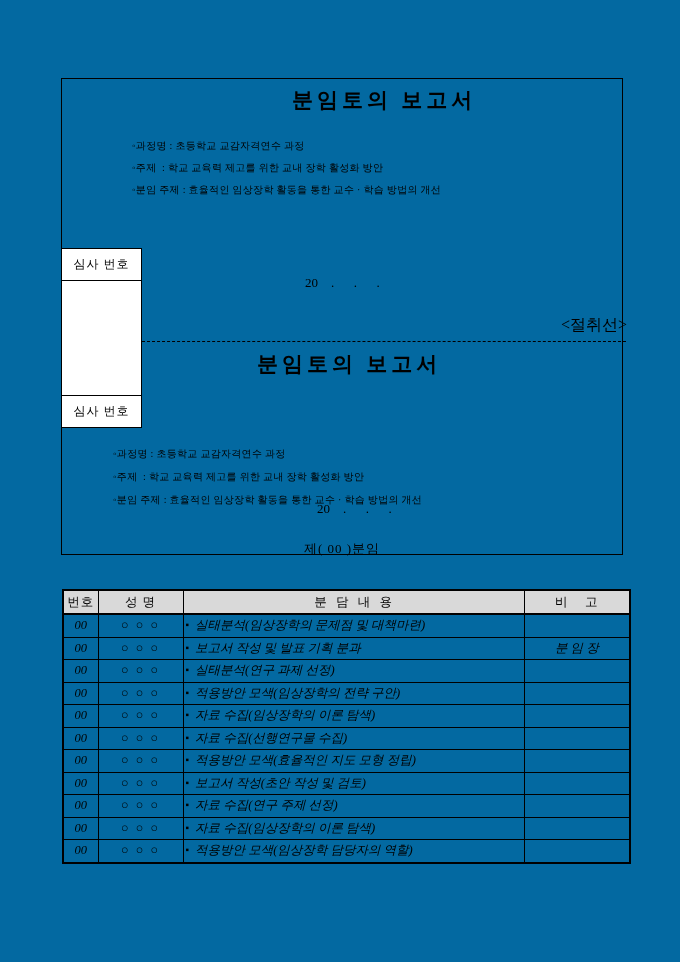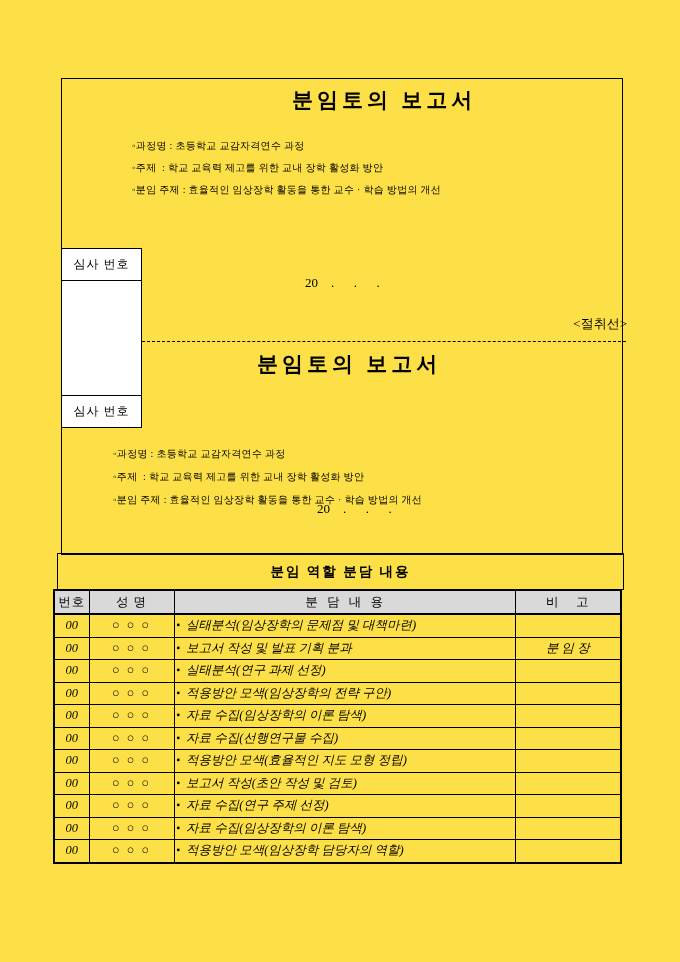--- a/index.html
+++ b/index.html
@@ -1,17 +1,17 @@
 <!DOCTYPE html>
 <html><head>
 <meta charset="utf-8">
 <style>
   html,body{margin:0;padding:0;background:#fff;}
   .page{
-    position:relative;width:680px;height:962px;background:#fde047;
+    position:relative;width:680px;height:962px;background:#0369a1;
     font-family:"Liberation Serif","DejaVu Serif",serif;color:#000;
     overflow:hidden;
   }
   
   .main-box{
     position:absolute;left:61px;top:78px;width:560px;height:475px;
     border:1px solid #000;
   }
   .doc-title{
     position:absolute;left:0;width:100%;box-sizing:border-box;
@@ -20,21 +20,21 @@
   }
   .title-1{top:7px;padding-left:84px;}
   .title-2{top:271px;padding-left:14px;}
   .bullets{position:absolute;font-size:10px;letter-spacing:0.3px;}
   .bullets div{white-space:pre;}
   .bullets-1{left:70px;top:56px;line-height:22px;}
   .bullets-2{left:51px;top:363px;line-height:23px;}
   .date-line{position:absolute;font-size:13px;white-space:pre;}
   .date-1{left:243px;top:196px;}
   .date-2{left:255px;top:422px;}
-  .cut-label{position:absolute;right:-5px;top:236px;font-size:13px;margin-left:24px;}
+  .cut-label{position:absolute;right:-5px;top:236px;font-size:16px;margin-left:24px;}
   .cut-line{
     position:absolute;left:80px;right:-4px;top:262px;height:0;
     border-top:1px dashed #000;
   }
   .group-line{
     position:absolute;left:0;width:100%;top:461px;text-align:center;
     font-size:13px;letter-spacing:1px;white-space:pre;
   }
   
   .review-box{position:absolute;left:-1px;width:81px;box-sizing:border-box;}
@@ -48,21 +48,21 @@
   .rb-1 .review-empty{box-sizing:border-box;border:1px solid #000;border-top:none;height:68px;background:#fff;}
   .rb-2 .review-empty{box-sizing:border-box;border-left:1px solid #000;border-right:1px solid #000;height:53px;background:#fff;}
   
   .role-title-row{
     position:absolute;left:57px;top:553px;width:567px;height:37px;
     box-sizing:border-box;border:1px solid #000;
     display:flex;align-items:center;justify-content:center;
     font-size:13.5px;font-weight:bold;letter-spacing:2px;white-space:pre;
   }
   table.role-table{
-    position:absolute;left:53px;top:589px;width:567px;
+    position:absolute;left:62px;top:589px;width:567px;
     border-collapse:collapse;table-layout:fixed;
     font-size:12.5px;
   }
   table.role-table th, table.role-table td{
     border:1px solid #000;padding:0 2px;overflow:hidden;white-space:pre;
   }
   table.role-table th{
     background:#d9d9d9;height:22px;font-weight:normal;
     border-top:2px solid #000;border-bottom:2px solid #000;
     text-align:center;letter-spacing:1px;
@@ -111,23 +111,23 @@
     <div class="doc-title title-2">분임토의 보고서</div>
 
     <div class="bullets bullets-2">
       <div>◦과정명 : 초등학교 교감자격연수 과정</div>
       <div>◦주제  : 학교 교육력 제고를 위한 교내 장학 활성화 방안</div>
       <div>◦분임 주제 : 효율적인 임상장학 활동을 통한 교수 · 학습 방법의 개선</div>
     </div>
 
     <div class="date-line date-2">20    .      .      .</div>
 
+    <div class="group-line">제( 00 )분임</div>
   </div>
 
-  <div class="role-title-row">분임 역할 분담 내용</div>
 
   <table class="role-table">
     <colgroup>
         <col class="c-no">
         <col class="c-name">
         <col class="c-duty">
         <col class="c-note">
       </colgroup>
     <thead>
       <tr>

